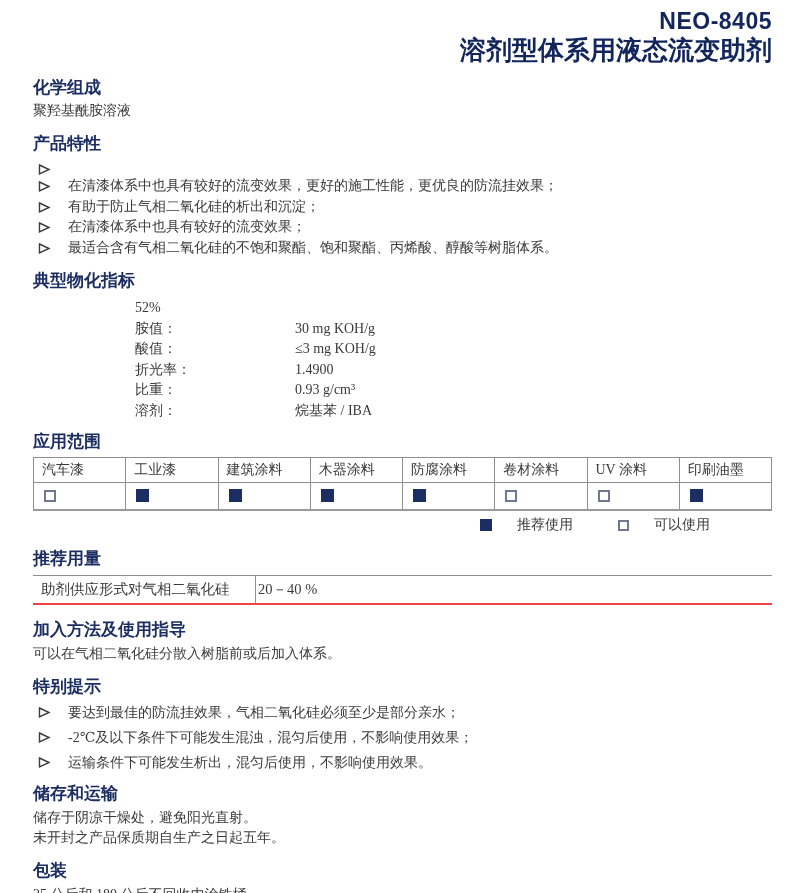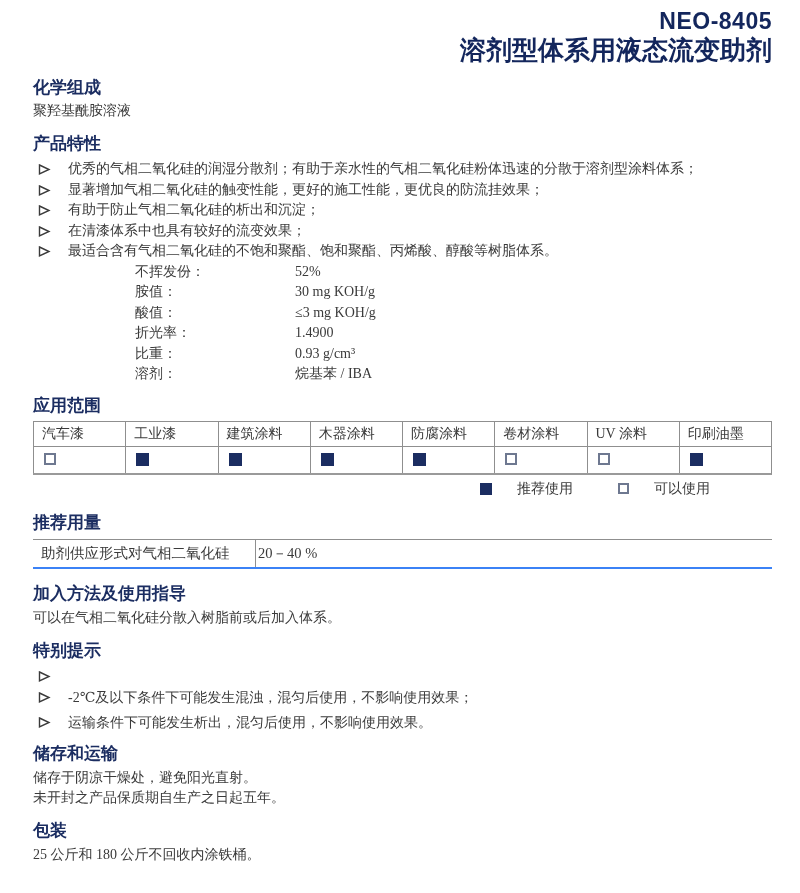--- a/index.html
+++ b/index.html
@@ -68,21 +68,21 @@
   .sq-empty  { width:12px; height:12px; background:#fff; border:2px solid #6e7890; }
   
   .legend { display:flex; justify-content:flex-end; align-items:center;
             padding-right:62px; margin-top:5px; font-size:14px;gap:17px; }
   .legend .sq-filled { width:12px; height:12px; margin-right:8px; }
   .legend .sq-empty  { width:11px; height:11px; margin:0 8px 0 28px; }
 
   
   .dose-table {
     width:100%; display:grid; grid-template-columns:222px 1fr;
-    border-top:1px solid #8f8f8f; border-bottom:2px solid #3b82f6;
+    border-top:1px solid #8f8f8f; border-bottom:2px solid #ef4444;
   }
   .dose-cell { padding:3px 8px 4px 8px; line-height:20px; font-size:14.5px; }
   .dose-cell.val { border-left:1px solid #8f8f8f; padding-left:2px; }
 </style>
 </head>
 <body>
 
 <div class="page">
 
   <div class="hdr">
@@ -92,27 +92,26 @@
 
   <div class="sec-h mt13 mb2">化学组成</div>
   <div class="body-line">聚羟基酰胺溶液</div>
 
   <div class="sec-h mt12 mb4">产品特性</div>
   <ul class="blist">
     <li>
       <svg class="b-icon" viewBox="0 0 13 13">
           <path d="M1.5,2 L11,6.5 L1.5,11 Z" fill="none" stroke="#3a3a3a" stroke-width="1.4"></path>
         </svg>
-      <span class="b-text">优秀的气相二氧化硅的润湿分散剂；有助于亲水性的气相二氧化硅粉体迅速的分散于溶剂型涂料体系；</span>
-      </li>
-    <li>
-      <svg class="b-icon" viewBox="0 0 13 13">
-          <path d="M1.5,2 L11,6.5 L1.5,11 Z" fill="none" stroke="#3a3a3a" stroke-width="1.4"></path>
-        </svg>
-      <span class="b-text">显著增加气相二氧化硅的触变性能，更好的施工性能，更优良的防流挂效果；</span>
+      </li>
+    <li>
+      <svg class="b-icon" viewBox="0 0 13 13">
+          <path d="M1.5,2 L11,6.5 L1.5,11 Z" fill="none" stroke="#3a3a3a" stroke-width="1.4"></path>
+        </svg>
+      <span class="b-text">在清漆体系中也具有较好的流变效果，更好的施工性能，更优良的防流挂效果；</span>
       </li>
     <li>
       <svg class="b-icon" viewBox="0 0 13 13">
           <path d="M1.5,2 L11,6.5 L1.5,11 Z" fill="none" stroke="#3a3a3a" stroke-width="1.4"></path>
         </svg>
       <span class="b-text">有助于防止气相二氧化硅的析出和沉淀；</span>
       </li>
     <li>
       <svg class="b-icon" viewBox="0 0 13 13">
           <path d="M1.5,2 L11,6.5 L1.5,11 Z" fill="none" stroke="#3a3a3a" stroke-width="1.4"></path>
@@ -120,23 +119,23 @@
       <span class="b-text">在清漆体系中也具有较好的流变效果；</span>
       </li>
     <li>
       <svg class="b-icon" viewBox="0 0 13 13">
           <path d="M1.5,2 L11,6.5 L1.5,11 Z" fill="none" stroke="#3a3a3a" stroke-width="1.4"></path>
         </svg>
       <span class="b-text">最适合含有气相二氧化硅的不饱和聚酯、饱和聚酯、丙烯酸、醇酸等树脂体系。</span>
       </li>
   </ul>
 
+  <div class="sec-h mt12 mb6">典型物化指标</div>
   <div>
     <div class="prop-row">
-      <span class="prop-label">不挥发份：</span>
       <span class="prop-value">52%</span>
       </div>
     <div class="prop-row">
       <span class="prop-label">胺值：</span>
       <span class="prop-value">30 mg KOH/g</span>
       </div>
     <div class="prop-row">
       <span class="prop-label">酸值：</span>
       <span class="prop-value">≤3 mg KOH/g</span>
       </div>
@@ -204,20 +203,21 @@
 
   <div class="sec-h mt14 mb3">加入方法及使用指导</div>
   <div class="body-line">可以在气相二氧化硅分散入树脂前或后加入体系。</div>
 
   <div class="sec-h mt12 mb4">特别提示</div>
   <ul class="blist notes">
     <li>
       <svg class="b-icon" viewBox="0 0 13 13">
           <path d="M1.5,2 L11,6.5 L1.5,11 Z" fill="none" stroke="#3a3a3a" stroke-width="1.4"></path>
         </svg>
+      <span class="b-text">要达到最佳的防流挂效果，气相二氧化硅必须至少是部分亲水；</span>
       </li>
     <li>
       <svg class="b-icon" viewBox="0 0 13 13">
           <path d="M1.5,2 L11,6.5 L1.5,11 Z" fill="none" stroke="#3a3a3a" stroke-width="1.4"></path>
         </svg>
       <span class="b-text">-2℃及以下条件下可能发生混浊，混匀后使用，不影响使用效果；</span>
       </li>
     <li>
       <svg class="b-icon" viewBox="0 0 13 13">
           <path d="M1.5,2 L11,6.5 L1.5,11 Z" fill="none" stroke="#3a3a3a" stroke-width="1.4"></path>

